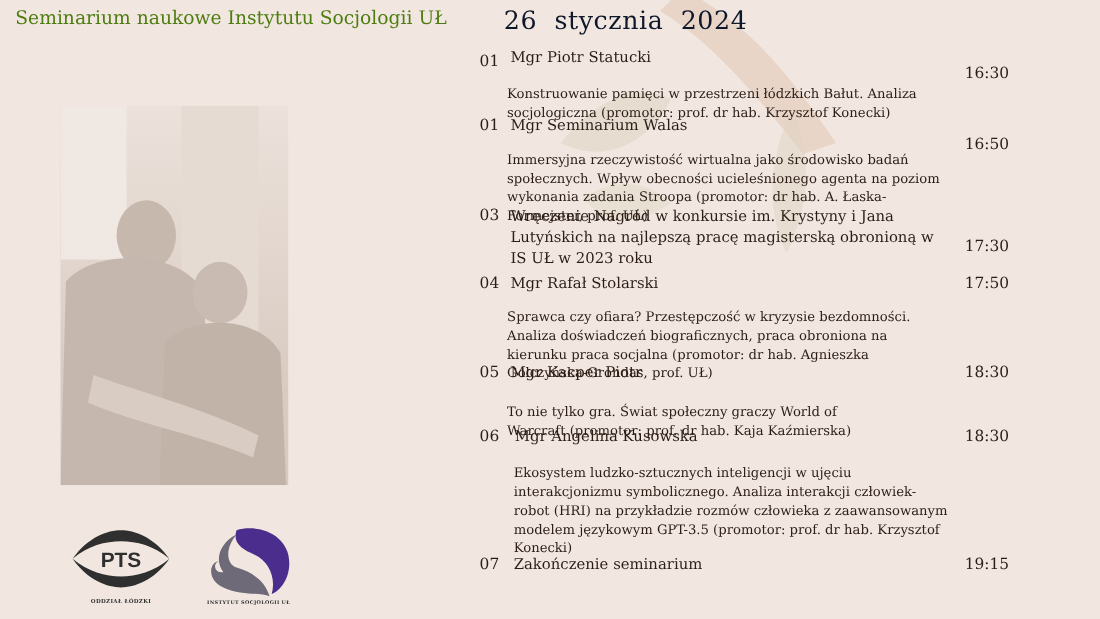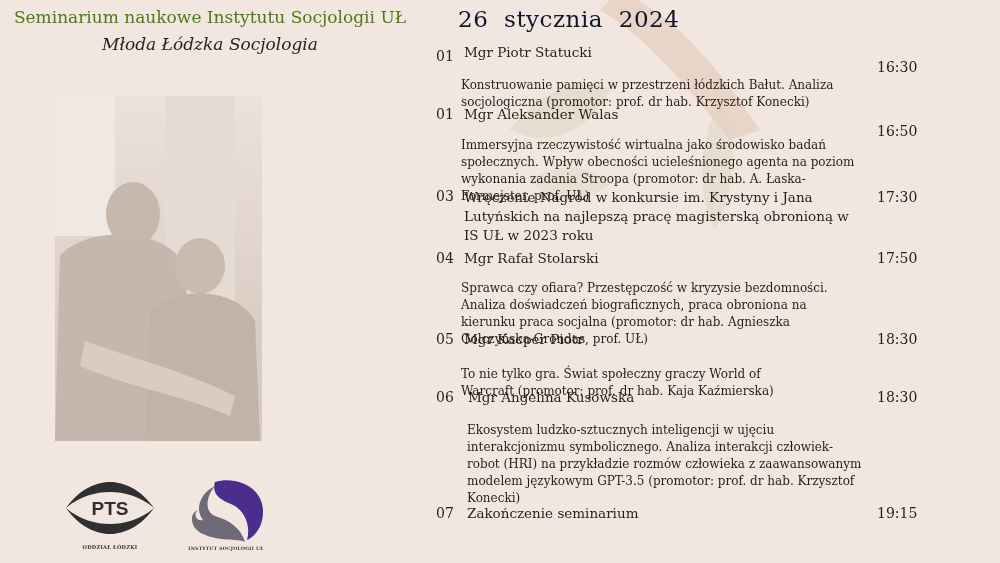--- a/index.html
+++ b/index.html
@@ -34,21 +34,20 @@
 
 <svg class="leaf-bg" viewBox="0 0 330 280">
   <path d="M150 10 C 210 40, 250 90, 290 150 L 260 160 C 220 110, 180 60, 130 30 Z" fill="#e2c9b8" opacity="0.6"></path>
   <path d="M40 150 C 70 110, 110 95, 140 110 C 120 150, 80 170, 40 150 Z" fill="#ddd3c2" opacity="0.55"></path>
   <path d="M250 120 C 270 160, 265 210, 245 250 C 225 210, 230 160, 250 120 Z" fill="#ddd3c2" opacity="0.5"></path>
   <path d="M60 200 C 90 180, 120 185, 140 205 C 110 225, 80 225, 60 200 Z" fill="#e0d6c6" opacity="0.45"></path>
 </svg>
 
 <div class="header">
   <div class="l1">Seminarium naukowe Instytutu Socjologii UŁ</div>
-  <div class="l3">Młoda Łódzka Socjologia</div>
 </div>
 
 <div class="photo">
   <svg viewBox="0 0 207 345">
     <rect x="0" y="0" width="60" height="140" fill="#f0e8e2"></rect>
     <rect x="110" y="0" width="70" height="220" fill="#e6dbd3"></rect>
     <ellipse cx="78" cy="118" rx="27" ry="32" fill="#c7b8ae"></ellipse>
     <path d="M5 160 C 30 130, 110 130, 130 170 L 140 345 L 0 345 Z" fill="#c5b7ad"></path>
     <ellipse cx="145" cy="170" rx="25" ry="28" fill="#c9bbb1"></ellipse>
     <path d="M95 215 C 120 190, 180 190, 200 225 L 205 345 L 90 345 Z" fill="#c2b3a9"></path>
@@ -73,29 +72,29 @@
 
 <div class="item" style="top:44px;">
   <span class="num" style="top:4px;">01</span>
   <span class="name" style="top:0;">Mgr Piotr Statucki</span>
   <div class="desc" style="top:20px;">Konstruowanie pamięci w przestrzeni łódzkich Bałut. Analiza socjologiczna (promotor: prof. dr hab. Krzysztof Konecki)</div>
   <span class="time" style="top:15px;">16:30</span>
 </div>
 
 <div class="item" style="top:106px;">
   <span class="num">01</span>
-  <span class="name">Mgr Aleksander Walas</span>
+  <span class="name">Mgr Seminarium Walas</span>
   <div class="desc" style="top:18px;">Immersyjna rzeczywistość wirtualna jako środowisko badań społecznych. Wpływ obecności ucieleśnionego agenta na poziom wykonania zadania Stroopa (promotor: dr hab. A. Łaska-Formejster, prof. UŁ)</div>
   <span class="time" style="top:17px;">16:50</span>
 </div>
 
 <div class="item" style="top:188px;">
   <span class="num">03</span>
   <div class="name" style="width:390px; line-height:19px;">Wręczenie Nagród w konkursie im. Krystyny i Jana Lutyńskich na najlepszą pracę magisterską obronioną w IS UŁ w 2023 roku</div>
-  <span class="time" style="top:1px;text-align:right;">17:30</span>
+  <span class="time" style="top:28px;text-align:right;">17:30</span>
 </div>
 
 <div class="item" style="top:250px;">
   <span class="num">04</span>
   <span class="name">Mgr Rafał Stolarski</span>
   <div class="desc" style="top:17px; width:370px;">Sprawca czy ofiara? Przestępczość w kryzysie bezdomności. Analiza doświadczeń biograficznych, praca obroniona na kierunku praca socjalna (promotor: dr hab. Agnieszka Golczyńska-Grondas, prof. UŁ)</div>
   <span class="time">17:50</span>
 </div>
 
 <div class="item" style="top:331px;">

